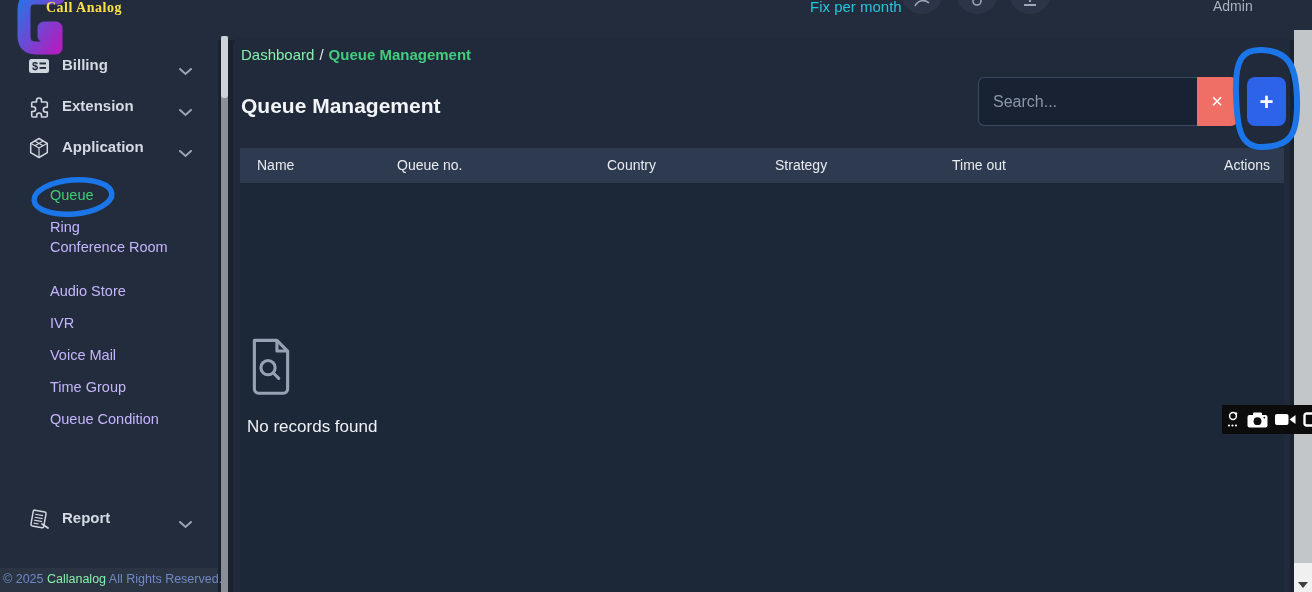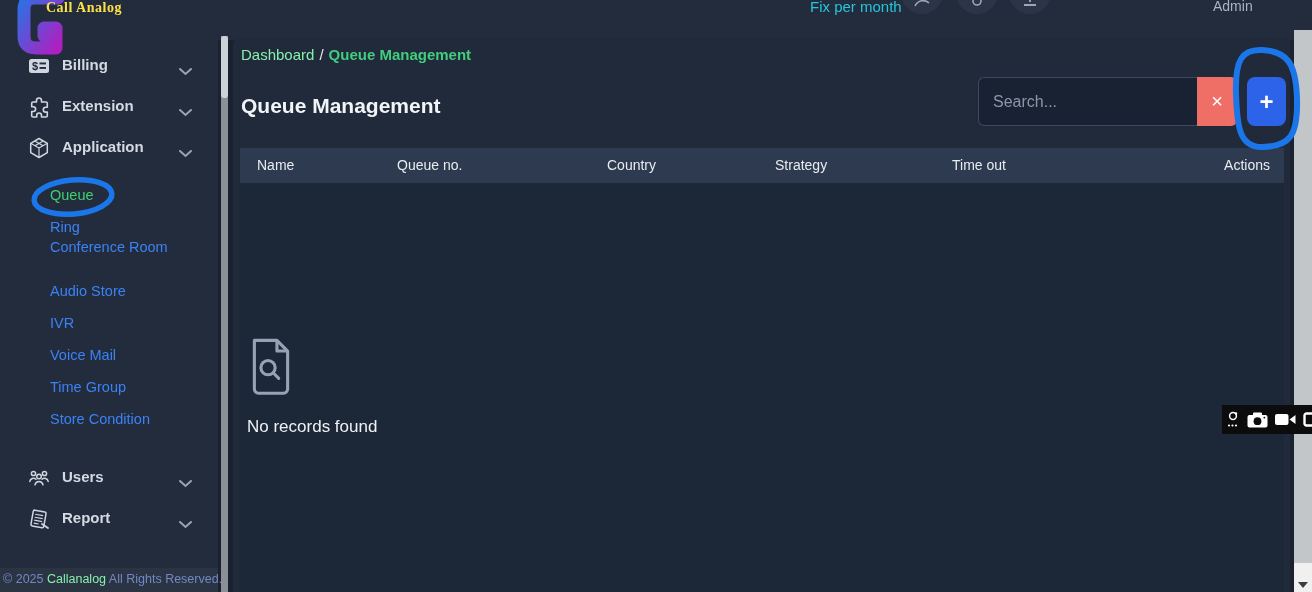--- a/index.html
+++ b/index.html
@@ -20,21 +20,21 @@
   .logo { position:absolute; left:0; top:-16px; width:200px; height:96px; cursor:pointer; }
   .logo-text { position:absolute; left:46px; top:16px; font-family:"Liberation Serif", serif;
     font-weight:bold; font-size:14px; color:#fde047; letter-spacing:.5px; }
   .menu-item { position:absolute; left:0; width:218px; height:34px; cursor:pointer; }
   .menu-item .mi-icon { position:absolute; left:27px; top:5px; }
   .menu-item .mi-label { position:absolute; left:62px; top:7px; font-size:15px; font-weight:bold; color:#d4dae3; }
   .menu-item .chev { position:absolute; left:179px; top:13px; }
   .mi-billing { top:49px; } .mi-extension { top:90px; } .mi-application { top:131px; }
   .mi-users { top:461px; } .mi-report { top:502px; }
   .sub-item { position:absolute; left:0; width:218px; height:32px; cursor:pointer; }
-  .sub-item span { position:absolute; left:50px; top:7px; font-size:14.5px; color:#3b82f6; }
+  .sub-item span { position:absolute; left:50px; top:7px; font-size:14.5px; color:#c4b5fd; }
   .sub-item.active span { color:#3ecf72; }
   .sidebar-footer { position:absolute; left:0; top:568px; width:218px; height:24px;
     background:rgba(255,255,255,0.04); padding:4px 0 0 3px; font-size:12.5px; white-space:nowrap; }
   .sf-pre, .sf-suf { color:#7288c4; } .sf-brand { color:#86efac; }
 
   
   .side-scroll { position:absolute; left:221px; top:36px; width:7px; height:556px; background:#8b9097; z-index:3; cursor:pointer; }
   .side-scroll .thumb { position:absolute; left:0; top:0; width:7px; height:62px; background:#cdd2d8; border-radius:3px; }
 
   
@@ -178,41 +178,23 @@
   <div class="sub-item" style="top:308px">
     <span>IVR</span>
   </div>
   <div class="sub-item" style="top:340px">
     <span>Voice Mail</span>
   </div>
   <div class="sub-item" style="top:372px">
     <span>Time Group</span>
   </div>
   <div class="sub-item" style="top:404px">
-    <span>Store Condition</span>
-  </div>
-
-  <div class="menu-item mi-users">
-    <span class="mi-icon">
-      <svg width="24" height="24" viewBox="0 0 24 24" stroke="#cfd6e0" stroke-width="1.5" fill="none" stroke-linecap="round">
-      <circle cx="6.5" cy="7.5" r="2.1"></circle>
-          <circle cx="17.5" cy="7.5" r="2.1"></circle>
-          <circle cx="12" cy="10.5" r="2.3"></circle>
-      <path d="M2.8 15.5 a3.8 3.8 0 0 1 6.2 -2.3"></path>
-          <path d="M15 13.2 a3.8 3.8 0 0 1 6.2 2.3"></path>
-          <path d="M8 18.8 a4.1 4.1 0 0 1 8 0"></path>
-        </svg>
-    </span>
-    <span class="mi-label">Users</span>
-    <span class="chev">
-      <svg width="13" height="8" viewBox="0 0 13 8">
-          <polyline points="1,1 6.5,6 12,1" stroke="#9aa5b3" stroke-width="2" fill="none" stroke-linecap="round"></polyline>
-        </svg>
-    </span>
-  </div>
+    <span>Queue Condition</span>
+  </div>
+
 
   <div class="menu-item mi-report">
     <span class="mi-icon">
       <svg width="24" height="24" viewBox="0 0 24 24">
           <g transform="rotate(10 12 12)">
       <rect x="5" y="4" width="13" height="16" rx="1.5" stroke="#cfd6e0" stroke-width="1.5" fill="none"></rect>
       <path d="M7.5 8 h8 M7.5 11 h8 M7.5 14 h8 M7.5 17 h5" stroke="#cfd6e0" stroke-width="1.2"></path>
           </g>
       <path d="M15 17 l6 4" stroke="#cfd6e0" stroke-width="1.8" stroke-linecap="round"></path>
         </svg>

